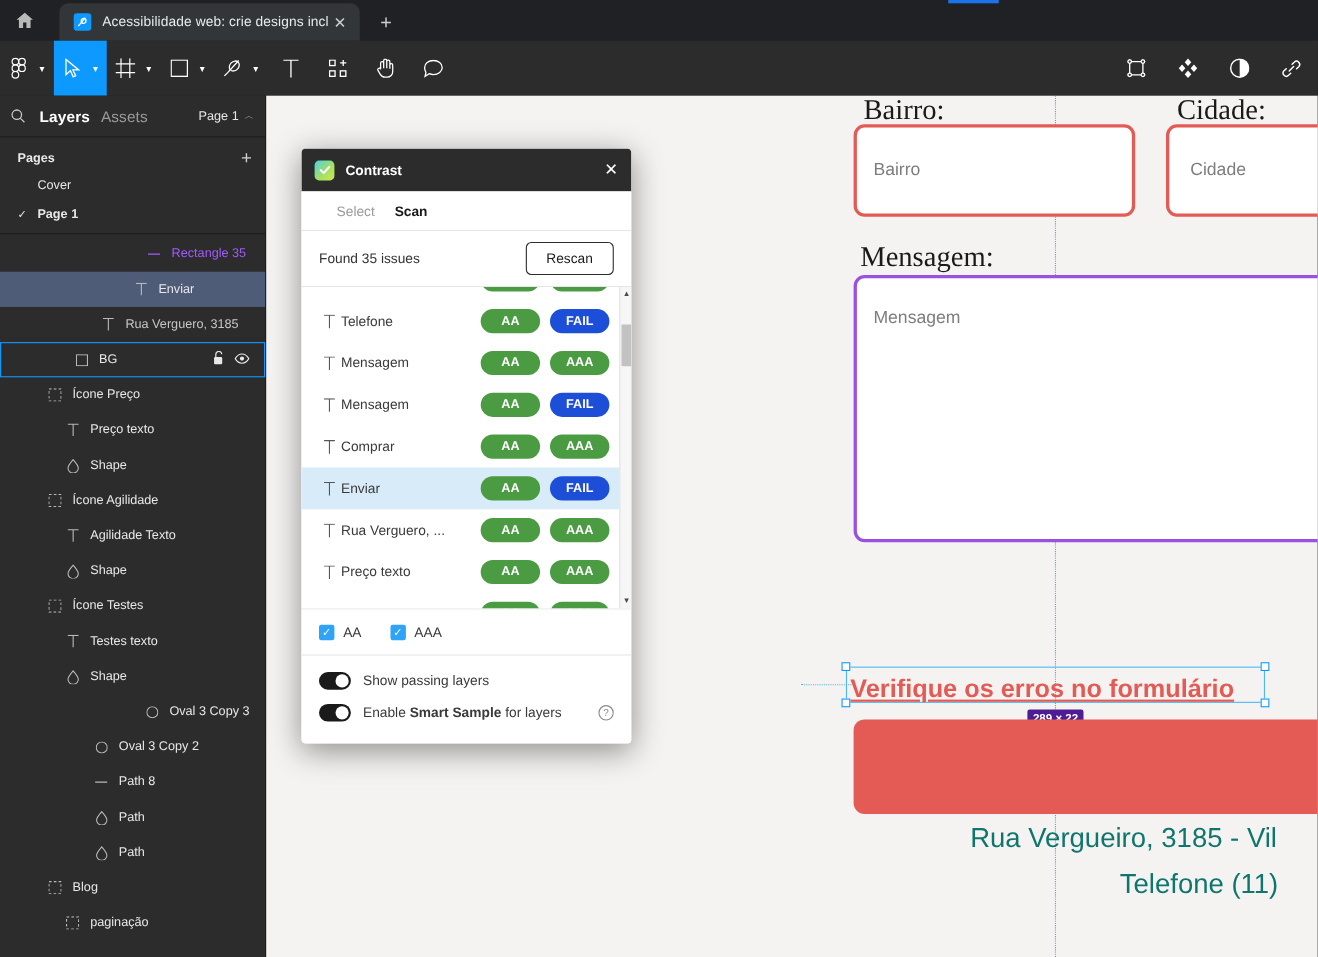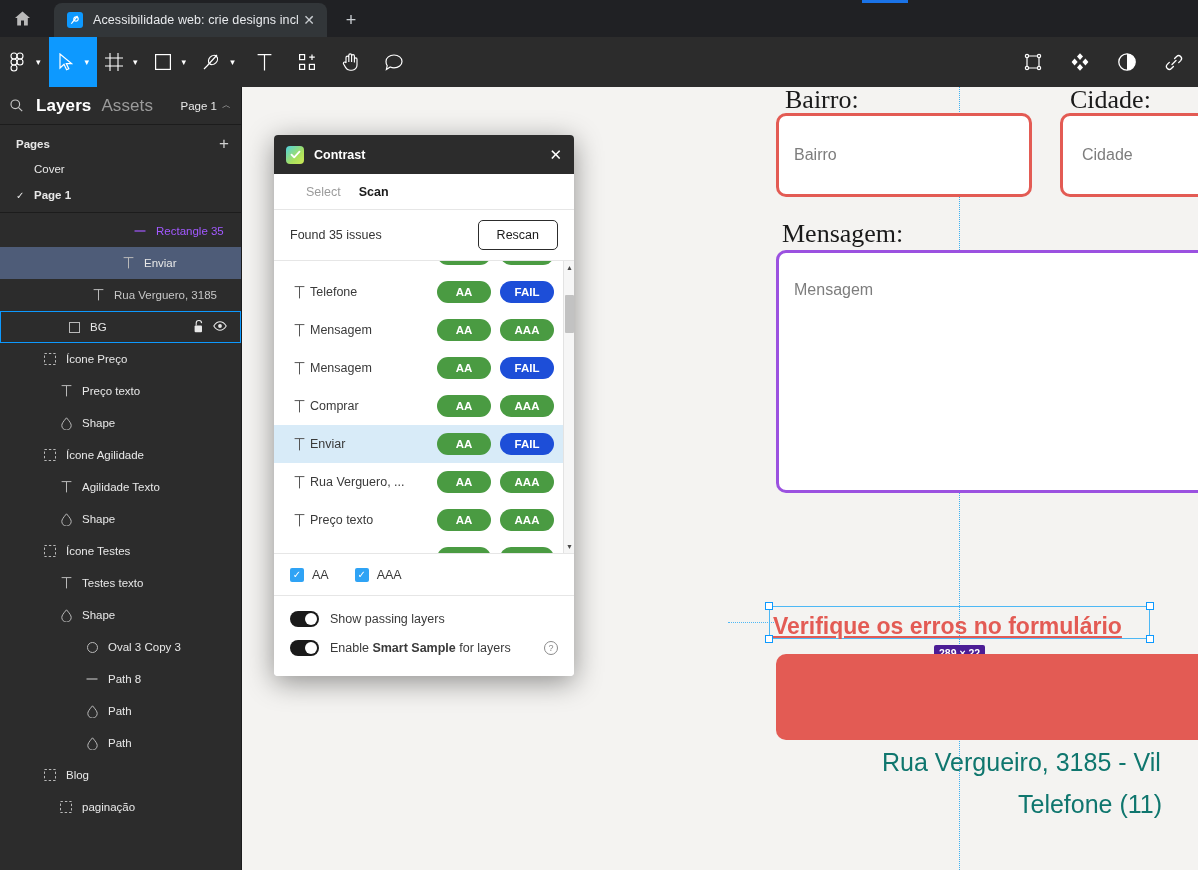--- a/index.html
+++ b/index.html
@@ -84,21 +84,21 @@
     background:#2c2c2c;
     border-right: 1px solid #1c1c1c;
   }
   .lp-header {
     height: 38px; display:flex; align-items:center;
     padding: 0 10px; gap: 0px;
     border-bottom: 1px solid #1c1c1c;
   }
   .lp-search { width:26px; display:flex; align-items:center; justify-content:flex-start; }
   .lp-tab {
-    font-size: 17px; font-weight:700; color:#fff;
+    font-size: 14px; font-weight:700; color:#fff;
     padding: 0 10px 0 0; letter-spacing: .1px;
   }
   .lp-tab.inactive { color:#9a9a9a; font-weight:400; }
   .lp-page {
     margin-left:auto; display:flex; align-items:center; gap:5px;
     font-size:11.5px; color:#e8e8e8;
   }
   .lp-caret-up { font-size: 9px; color:#b3b3b3; }
 
   .pages-section { padding: 8px 0 4px 0; border-bottom:1px solid #1c1c1c; }
@@ -595,27 +595,35 @@
           <span class="lbl">Testes texto</span>
         </div>
         <div class="layer-row" style="padding-left: 56px;">
           <span class="layer-icon">
             <svg width="11" height="13" viewBox="0 0 11 13">
               <path d="M5.5 0.8 C2.4 4.4 0.8 6.6 0.8 8.4 a4.7 4.7 0 0 0 9.4 0 C10.2 6.6 8.6 4.4 5.5 0.8 Z" fill="none" stroke="currentColor" stroke-width="1"></path>
             </svg>
           </span>
           <span class="lbl">Shape</span>
         </div>
-        <div class="layer-row" style="padding-left: 82px;">
+        <div class="layer-row" style="padding-left: 82px; margin-left: 46px;">
           <span class="layer-icon">
             <svg width="11" height="11" viewBox="0 0 11 11">
               <circle cx="5.5" cy="5.5" r="5" fill="none" stroke="currentColor" stroke-width="1"></circle>
             </svg>
           </span>
           <span class="lbl">Oval 3 Copy 3</span>
+        </div>
+        <div class="layer-row" style="padding-left: 82px;">
+          <span class="layer-icon">
+            <svg width="11" height="11" viewBox="0 0 11 11">
+              <circle cx="5.5" cy="5.5" r="5" fill="none" stroke="currentColor" stroke-width="1"></circle>
+            </svg>
+          </span>
+          <span class="lbl">Oval 3 Copy 2</span>
         </div>
         <div class="layer-row" style="padding-left: 82px;">
           <span class="layer-icon">
             <svg width="12" height="4" viewBox="0 0 12 4">
               <path d="M0.5 2 L11.5 2" stroke="currentColor" stroke-width="1.2"></path>
             </svg>
           </span>
           <span class="lbl">Path 8</span>
         </div>
         <div class="layer-row" style="padding-left: 82px;">

